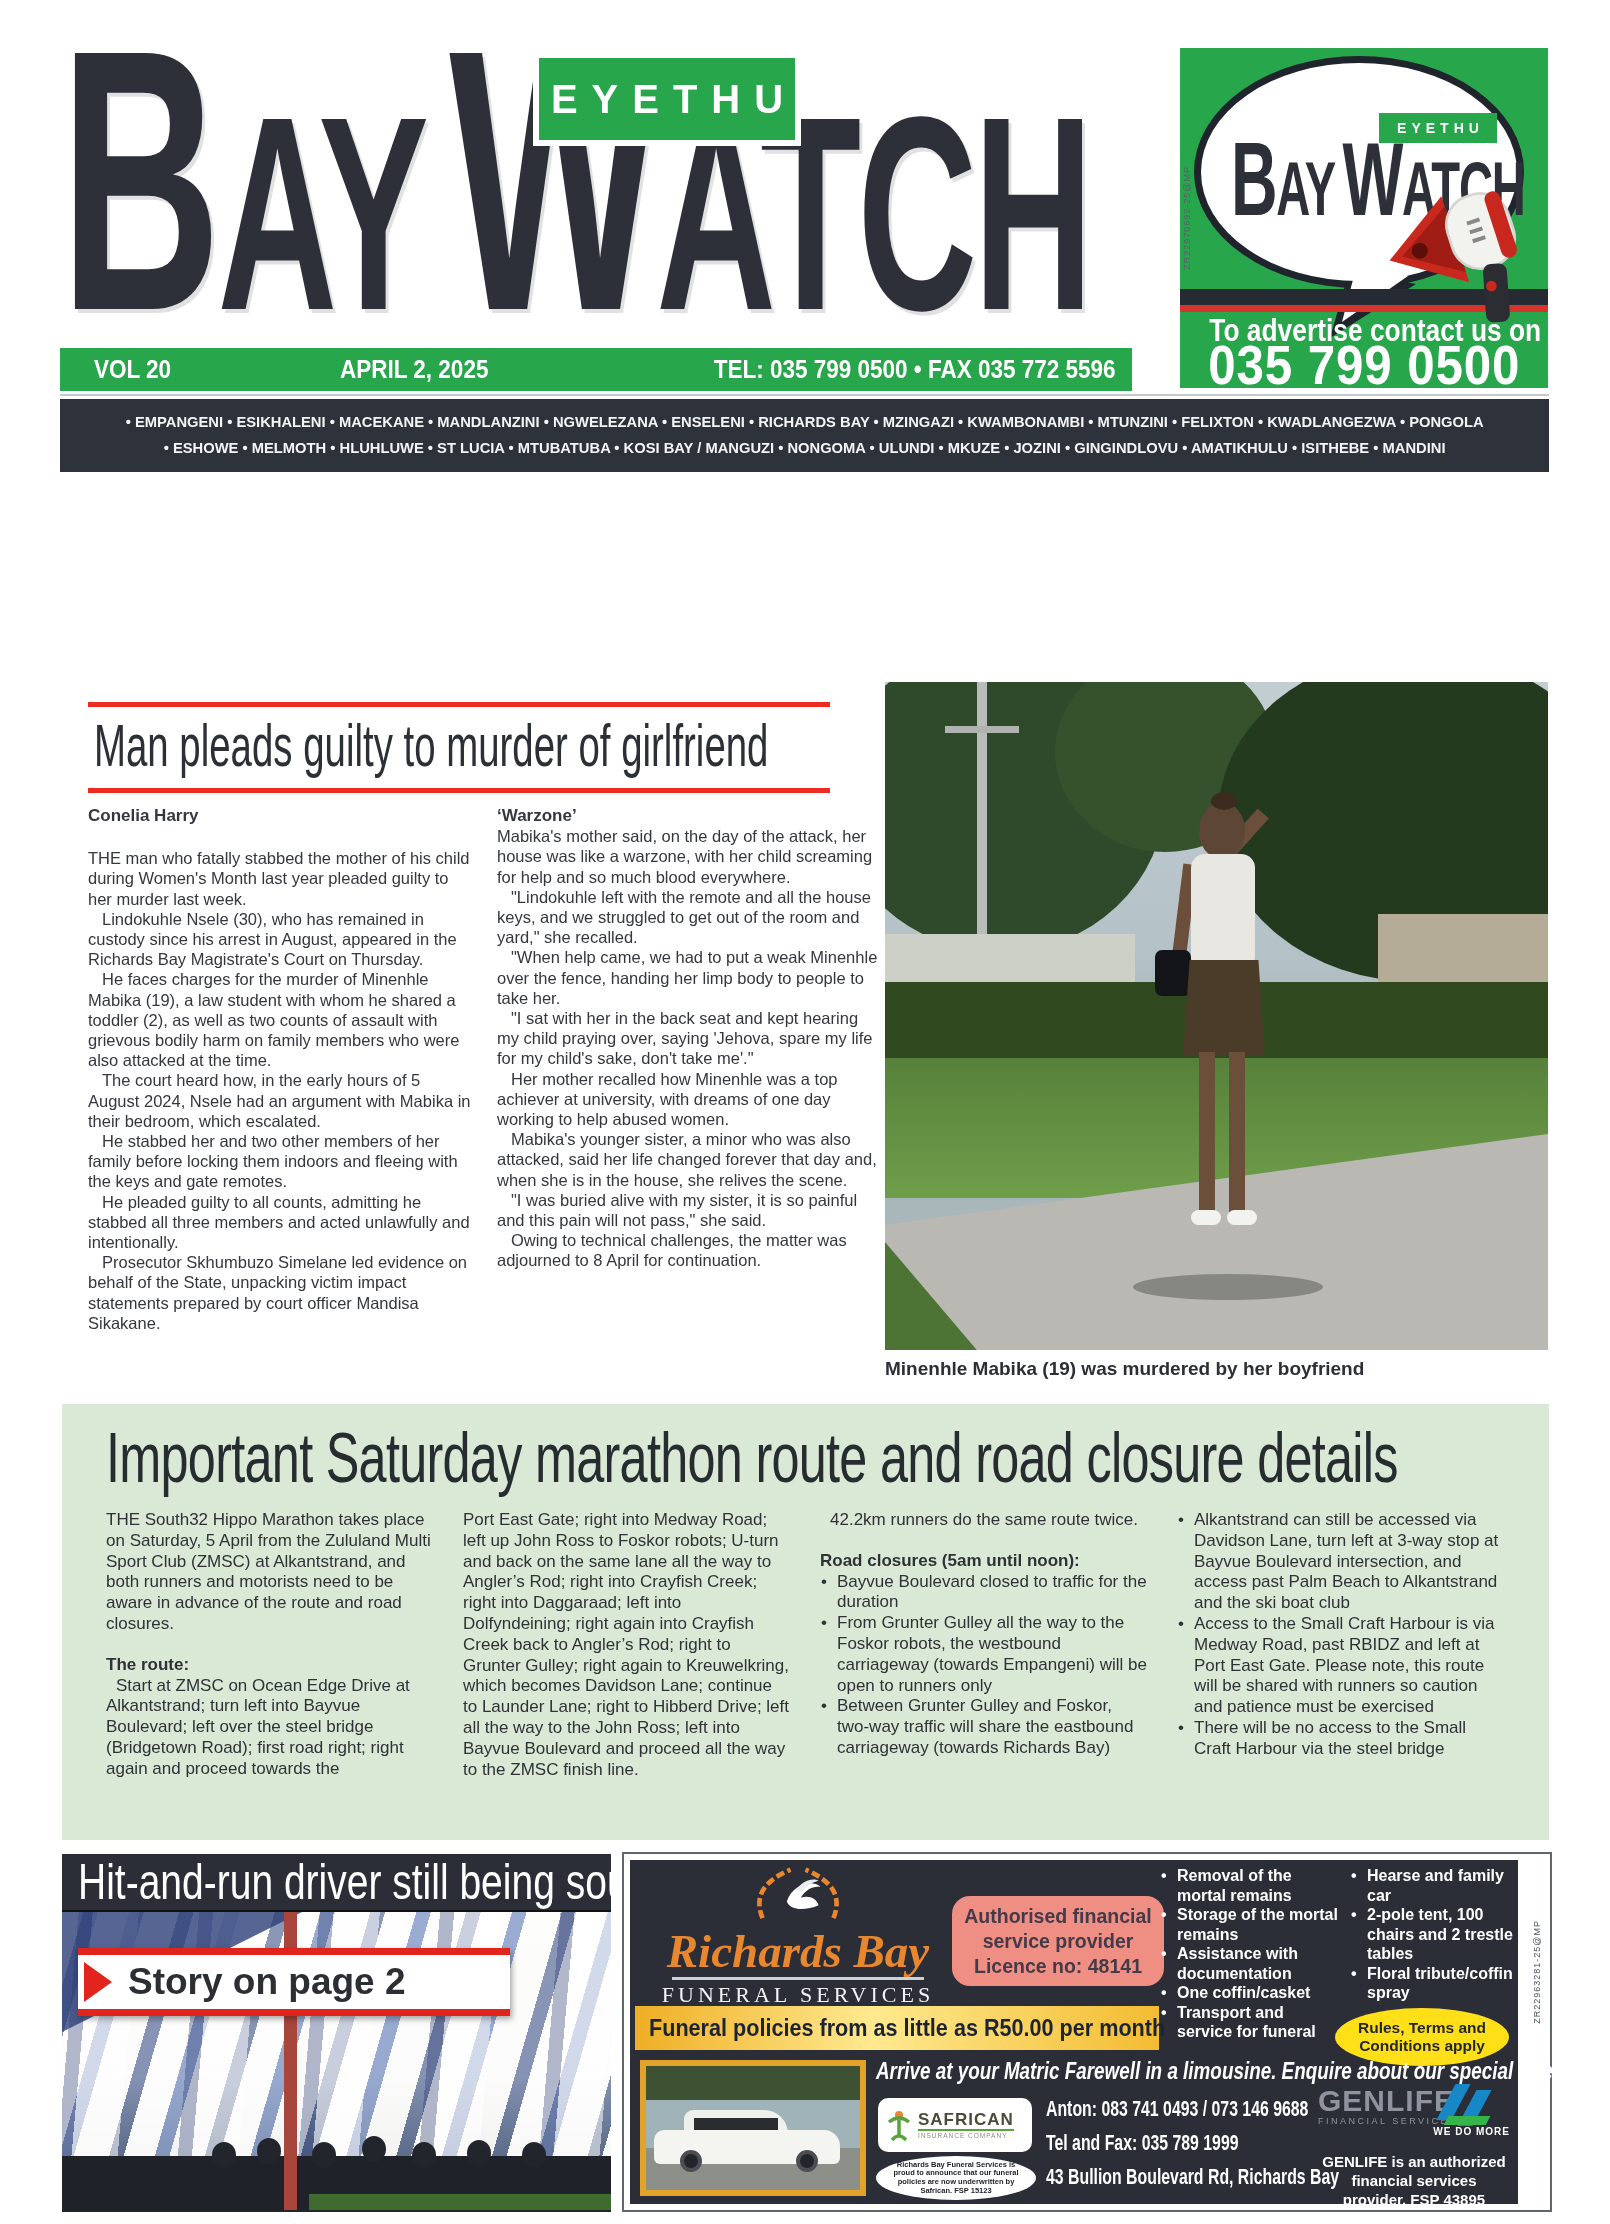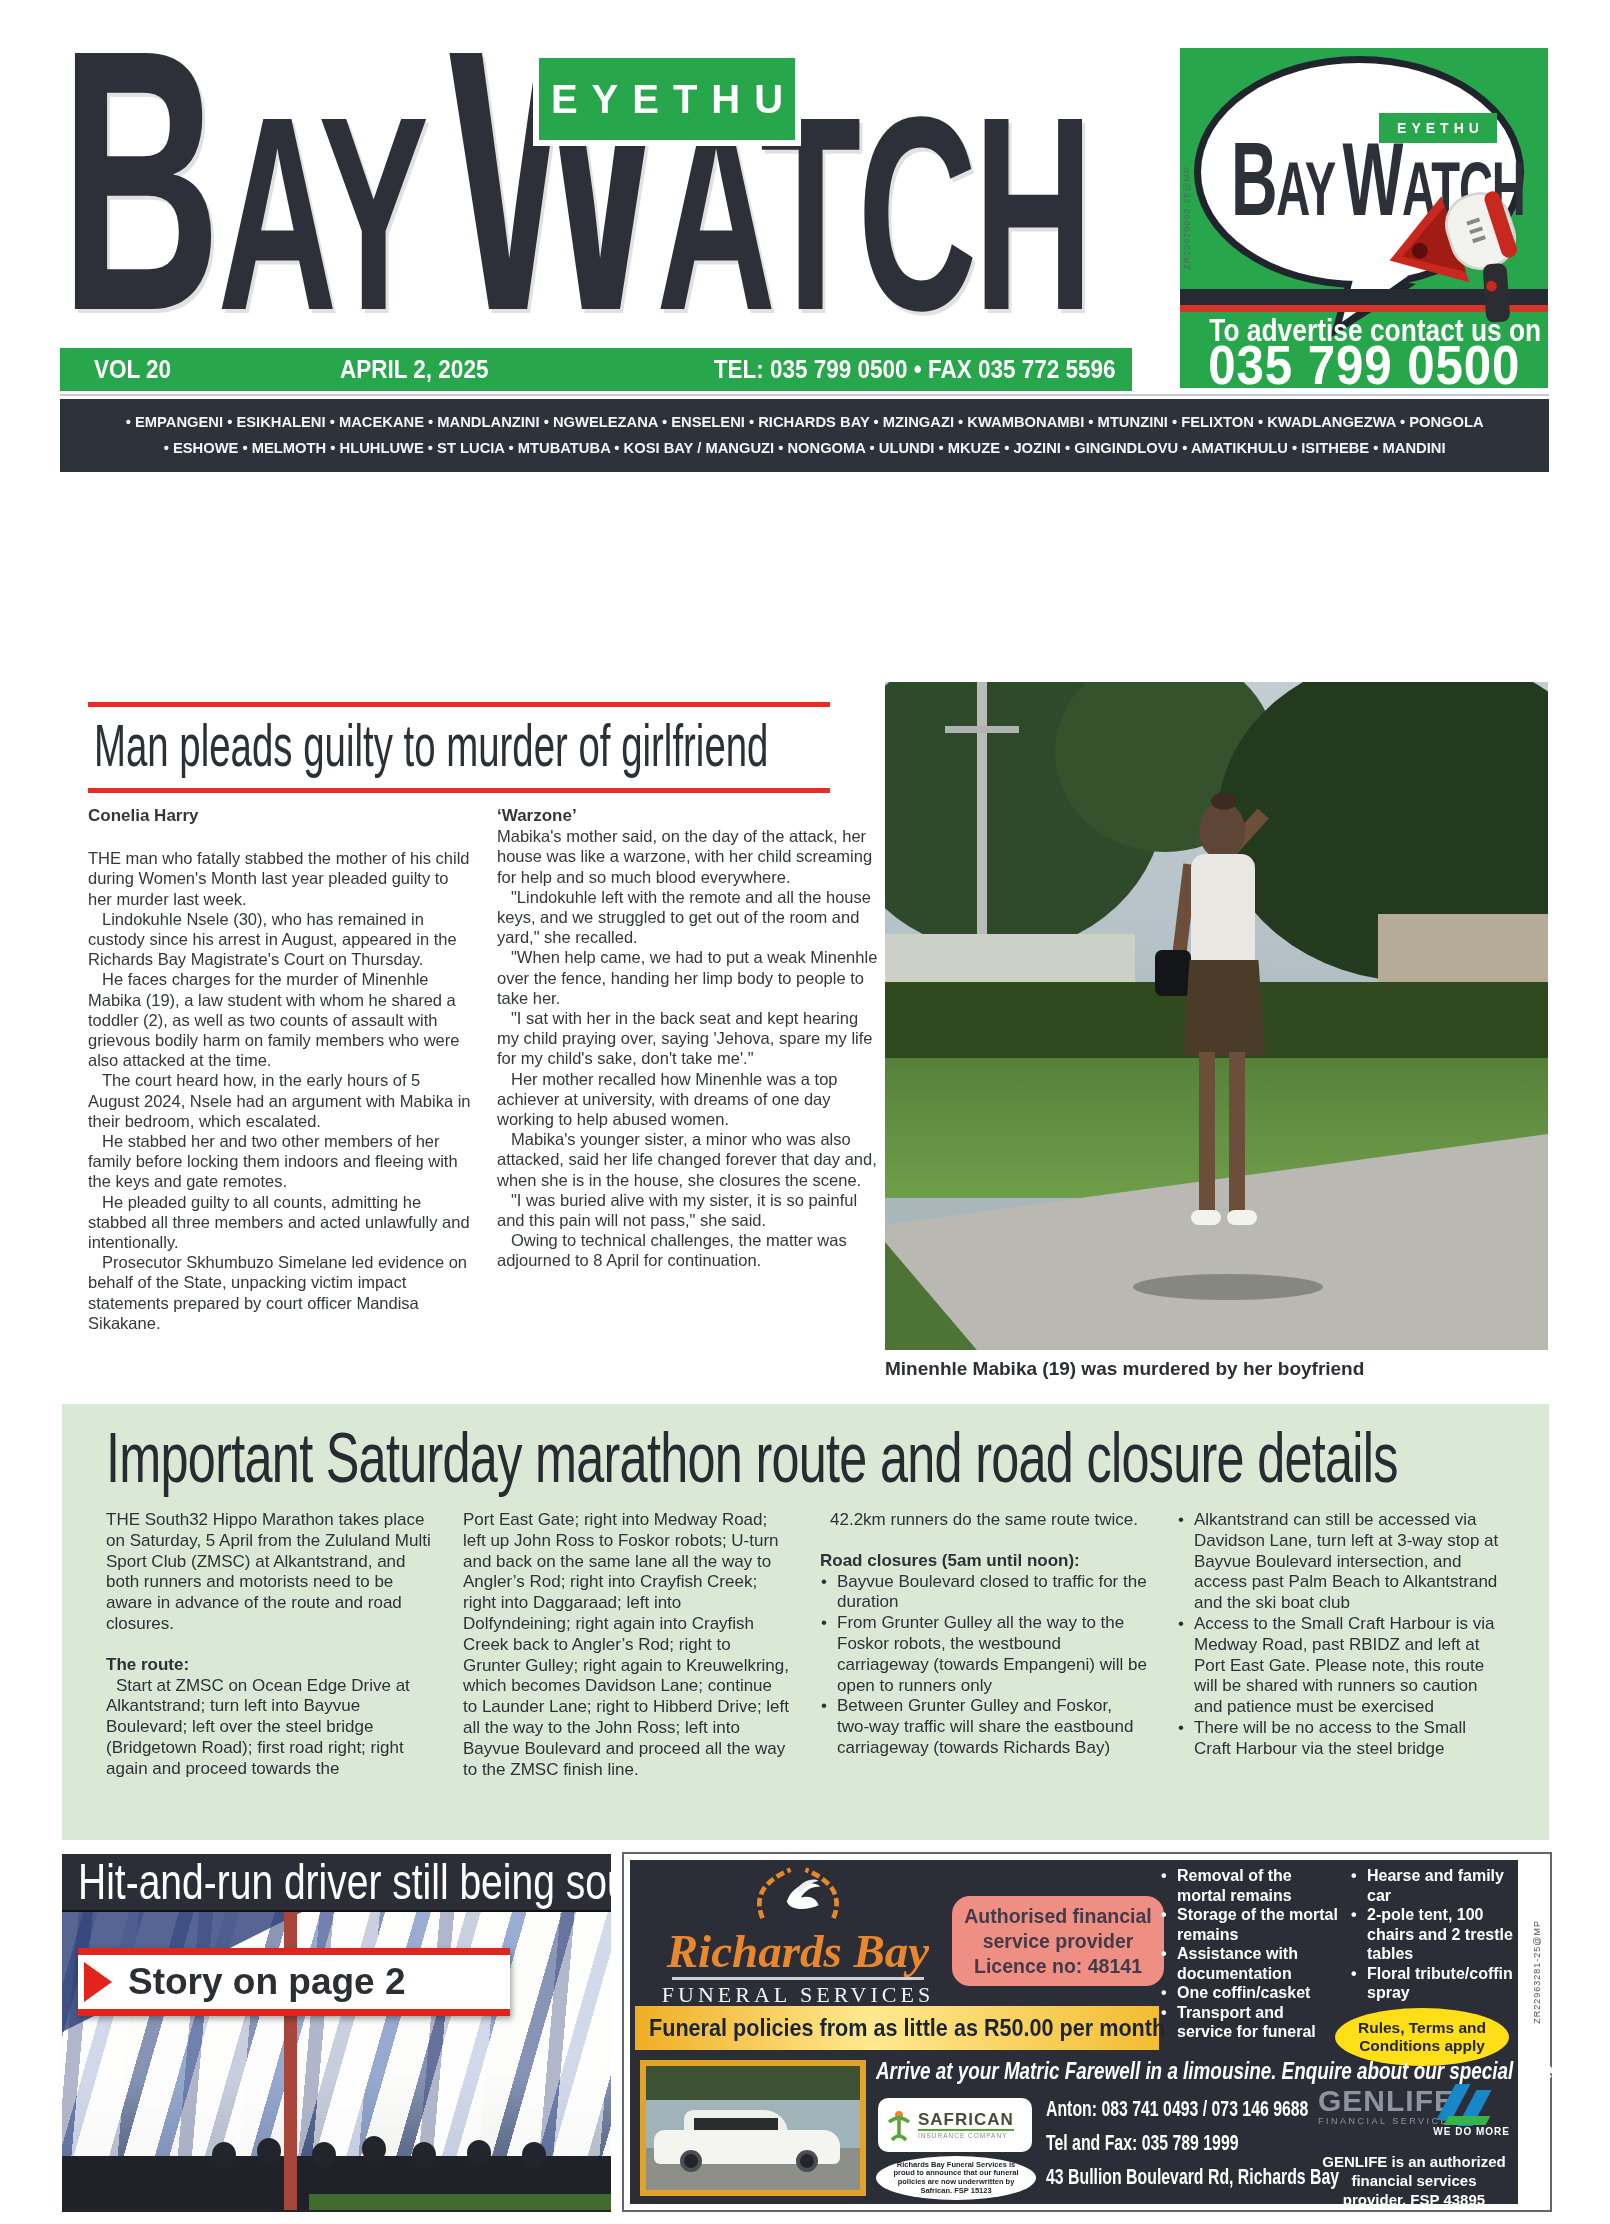--- a/index.html
+++ b/index.html
@@ -215,21 +215,21 @@
       <p>He pleaded guilty to all counts, admitting he stabbed all three members and acted unlawfully and intentionally.</p>
       <p>Prosecutor Skhumbuzo Simelane led evidence on behalf of the State, unpacking victim impact statements prepared by court officer Mandisa Sikakane.</p>
     </div>
     <div class="story-col">
       <div class="warzone-h">‘Warzone’</div>
       <p class="nindent">Mabika's mother said, on the day of the attack, her house was like a warzone, with her child screaming for help and so much blood everywhere.</p>
       <p>"Lindokuhle left with the remote and all the house keys, and we struggled to get out of the room and yard," she recalled.</p>
       <p>"When help came, we had to put a weak Minenhle over the fence, handing her limp body to people to take her.</p>
       <p>"I sat with her in the back seat and kept hearing my child praying over, saying 'Jehova, spare my life for my child's sake, don't take me'."</p>
       <p>Her mother recalled how Minenhle was a top achiever at university, with dreams of one day working to help abused women.</p>
-      <p>Mabika's younger sister, a minor who was also attacked, said her life changed forever that day and, when she is in the house, she closures the scene.</p>
+      <p>Mabika's younger sister, a minor who was also attacked, said her life changed forever that day and, when she is in the house, she relives the scene.</p>
       <p>"I was buried alive with my sister, it is so painful and this pain will not pass," she said.</p>
       <p>Owing to technical challenges, the matter was adjourned to 8 April for continuation.</p>
     </div>
   </div>
 
   <div class="abs photo">
     <div class="ph" style="left:-50px; top:-40px; width:330px; height:310px; background:#2e4a2a; border-radius:50%;"></div>
     <div class="ph" style="left:170px; top:-30px; width:220px; height:200px; background:#35522c; border-radius:50%;"></div>
     <div class="ph" style="right:-70px; top:-30px; width:400px; height:330px; background:#243a1f; border-radius:50%;"></div>
     <div class="ph" style="left:92px; top:0; width:10px; height:310px; background:#b9bdb9;"></div>

